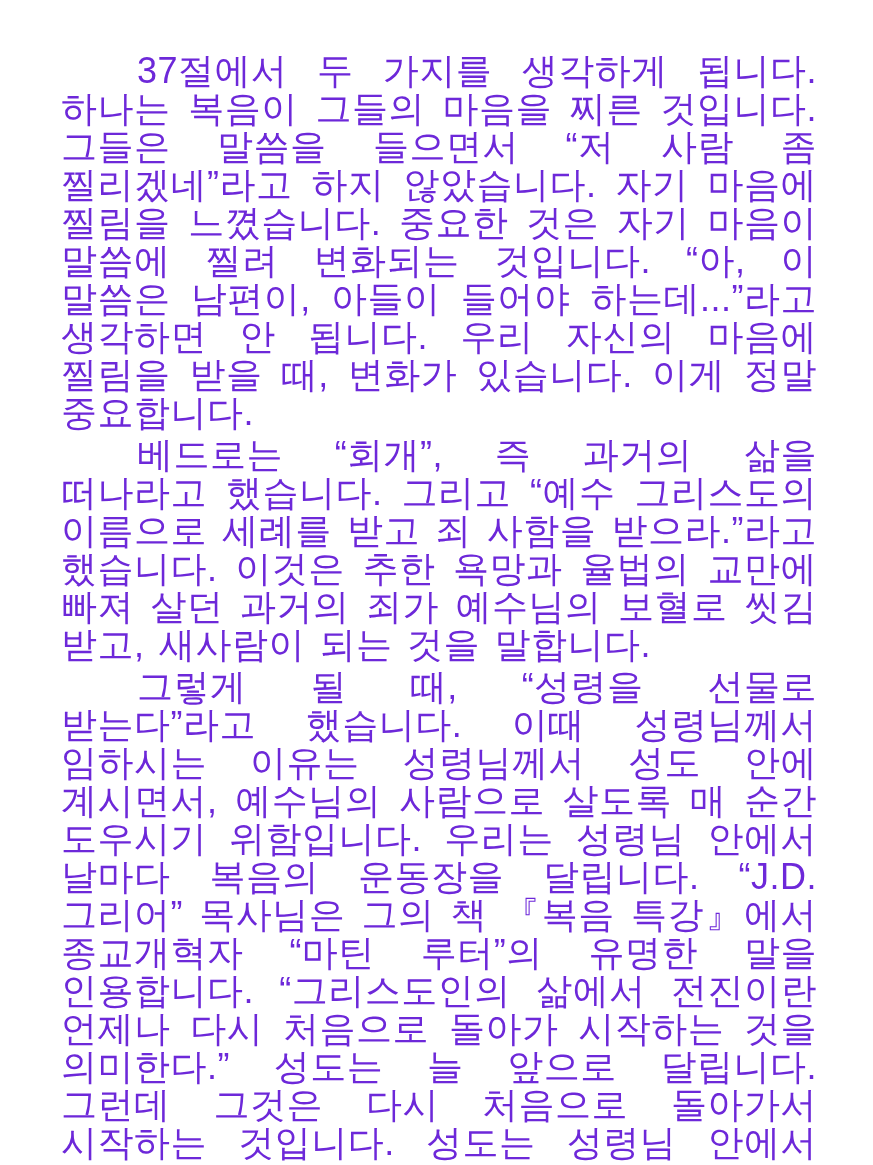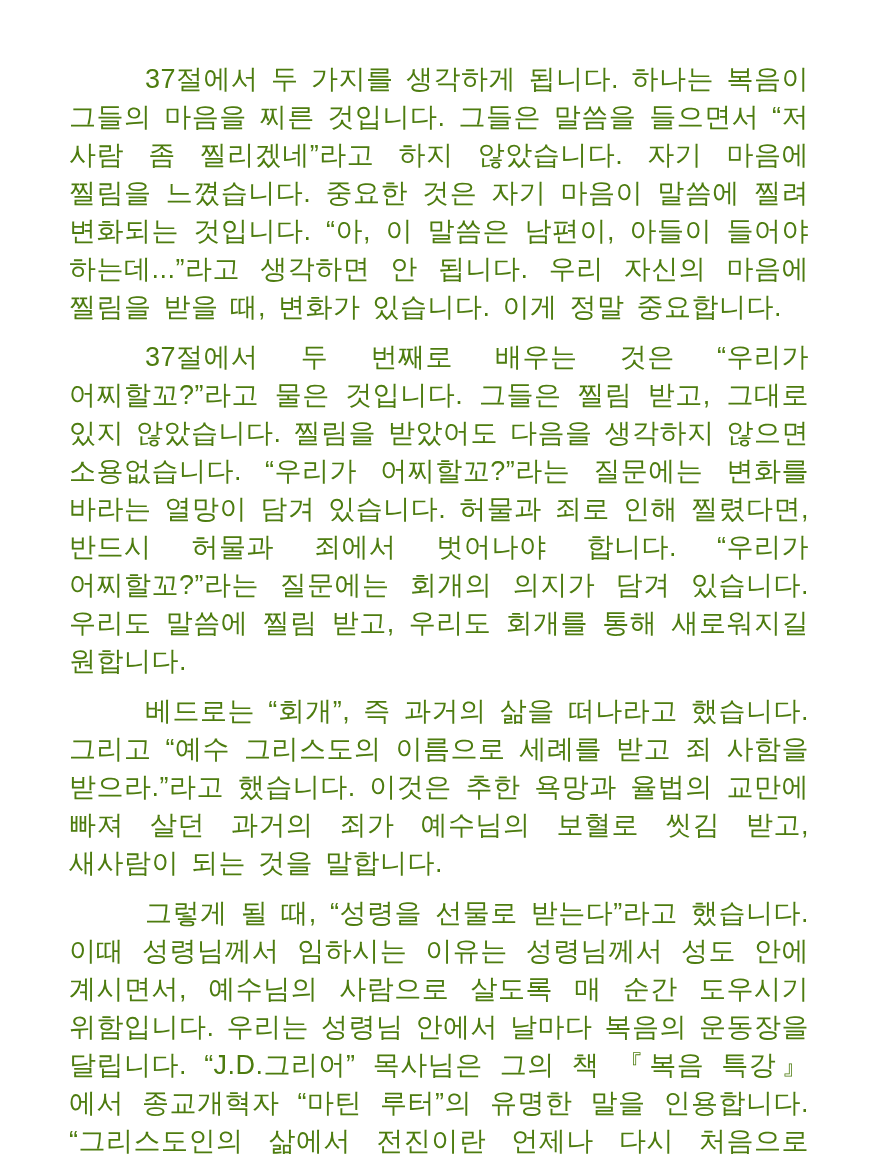--- a/index.html
+++ b/index.html
@@ -15,36 +15,35 @@
   }
   .page {
     box-sizing: border-box;
     width: 873px;
     height: 1165px;
     background: #ffffff;
     padding: 48px 52px 40px 57px;
     color: #111111;
   }
   .page p {
-    margin: 12px;
-    font-size: 27px;
+    margin: 4px;
+    font-size: 36px;
     line-height: 38px;
     letter-spacing: 0.5px;
     word-spacing: 4px;
     text-align: justify;
     text-indent: 76px;
-    color: #4d7c0f;
+    color: #6d28d9;
     word-break: keep-all;
     overflow-wrap: break-word;
   }
   .page p.gap-before {
     margin-top: 38px;
   }
 </style>
 </head>
 <body>
 
 <div class="page">
   <p>37절에서 두 가지를 생각하게 됩니다. 하나는 복음이 그들의 마음을 찌른 것입니다. 그들은 말씀을 들으면서 “저 사람 좀 찔리겠네”라고 하지 않았습니다. 자기 마음에 찔림을 느꼈습니다. 중요한 것은 자기 마음이 말씀에 찔려 변화되는 것입니다. “아, 이 말씀은 남편이, 아들이 들어야 하는데...”라고 생각하면 안 됩니다. 우리 자신의 마음에 찔림을 받을 때, 변화가 있습니다. 이게 정말 중요합니다.</p>
-  <p>37절에서 두 번째로 배우는 것은 “우리가 어찌할꼬?”라고 물은 것입니다. 그들은 찔림 받고, 그대로 있지 않았습니다. 찔림을 받았어도 다음을 생각하지 않으면 소용없습니다. “우리가 어찌할꼬?”라는 질문에는 변화를 바라는 열망이 담겨 있습니다. 허물과 죄로 인해 찔렸다면, 반드시 허물과 죄에서 벗어나야 합니다. “우리가 어찌할꼬?”라는 질문에는 회개의 의지가 담겨 있습니다. 우리도 말씀에 찔림 받고, 우리도 회개를 통해 새로워지길 원합니다.</p>
   <p>베드로는 “회개”, 즉 과거의 삶을 떠나라고 했습니다. 그리고 “예수 그리스도의 이름으로 세례를 받고 죄 사함을 받으라.”라고 했습니다. 이것은 추한 욕망과 율법의 교만에 빠져 살던 과거의 죄가 예수님의 보혈로 씻김 받고, 새사람이 되는 것을 말합니다.</p>
   <p>그렇게 될 때, “성령을 선물로 받는다”라고 했습니다. 이때 성령님께서 임하시는 이유는 성령님께서 성도 안에 계시면서, 예수님의 사람으로 살도록 매 순간 도우시기 위함입니다. 우리는 성령님 안에서 날마다 복음의 운동장을 달립니다. “J.D.그리어” 목사님은 그의 책 『복음 특강』에서 종교개혁자 “마틴 루터”의 유명한 말을 인용합니다. “그리스도인의 삶에서 전진이란 언제나 다시 처음으로 돌아가 시작하는 것을 의미한다.” 성도는 늘 앞으로 달립니다. 그런데 그것은 다시 처음으로 돌아가서 시작하는 것입니다. 성도는 성령님 안에서 날마다 자신이 죄인이었음을 기억하고, 예수님의 보혈로 씻음 받았으니 새사람으로 살아가야 한다는 것을 반복적으로 확인하고 기뻐하고 다짐하고, 달립니다. 이게 성령님 안에서 날마다 새롭게 이루어질 때, 쳐지지 않고, 매일 새롭게, 역동적으로 승리합니다.</p>
 </div>
 
 </body></html>

